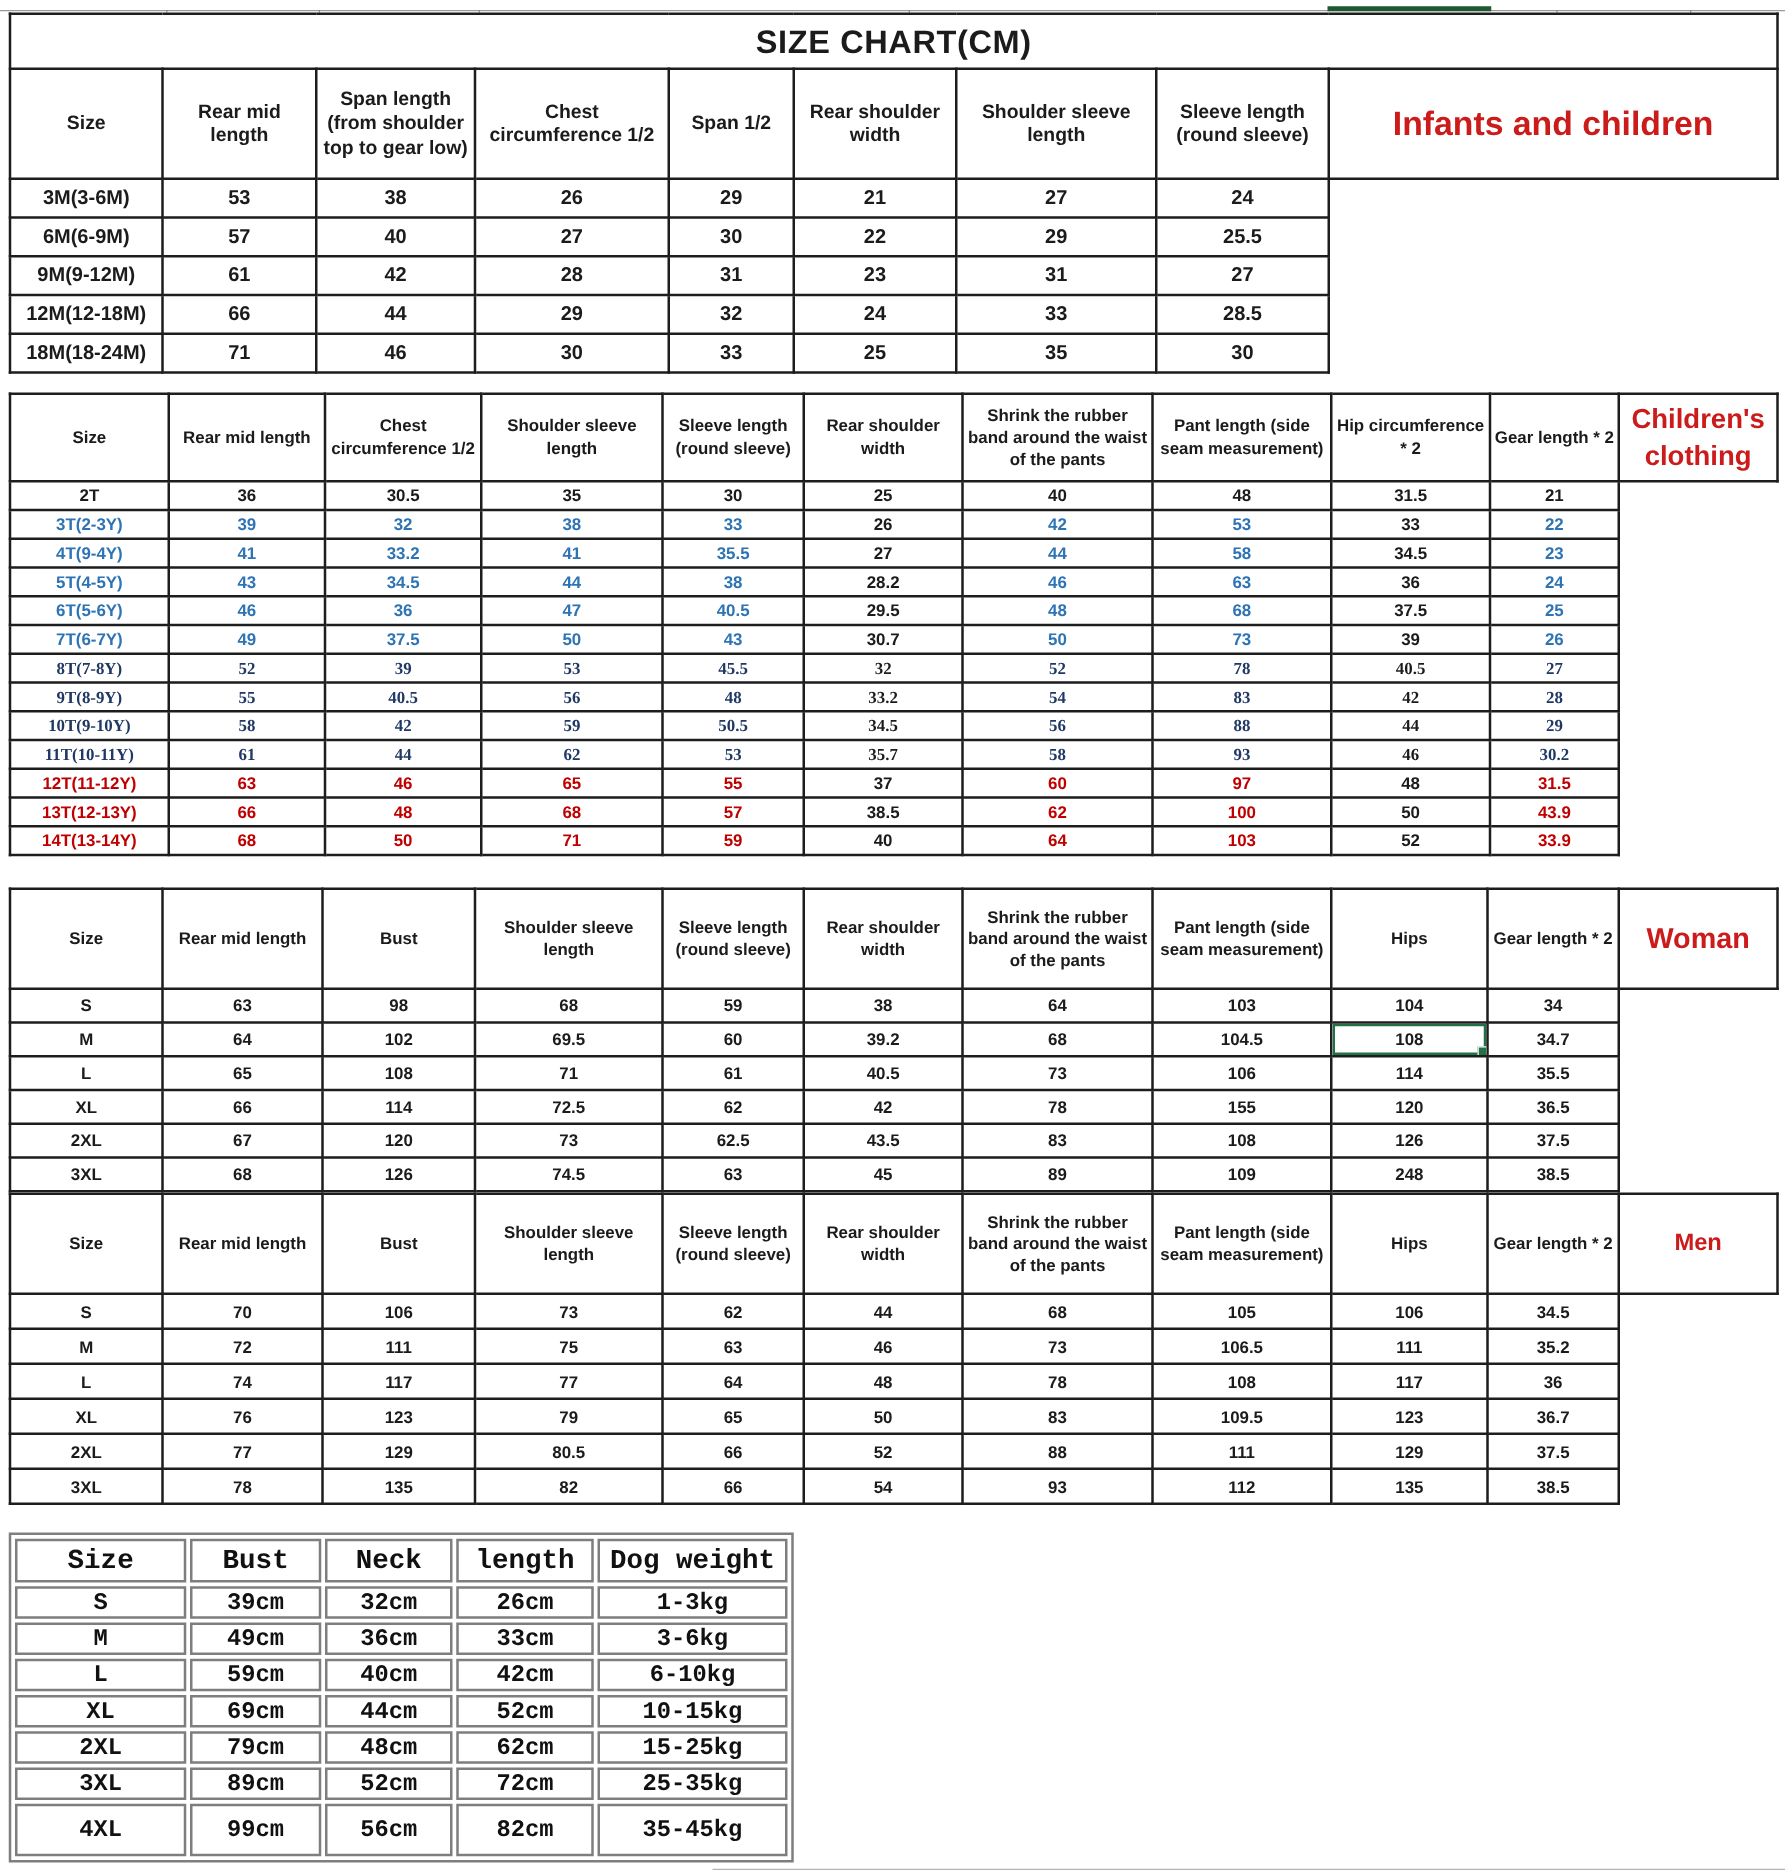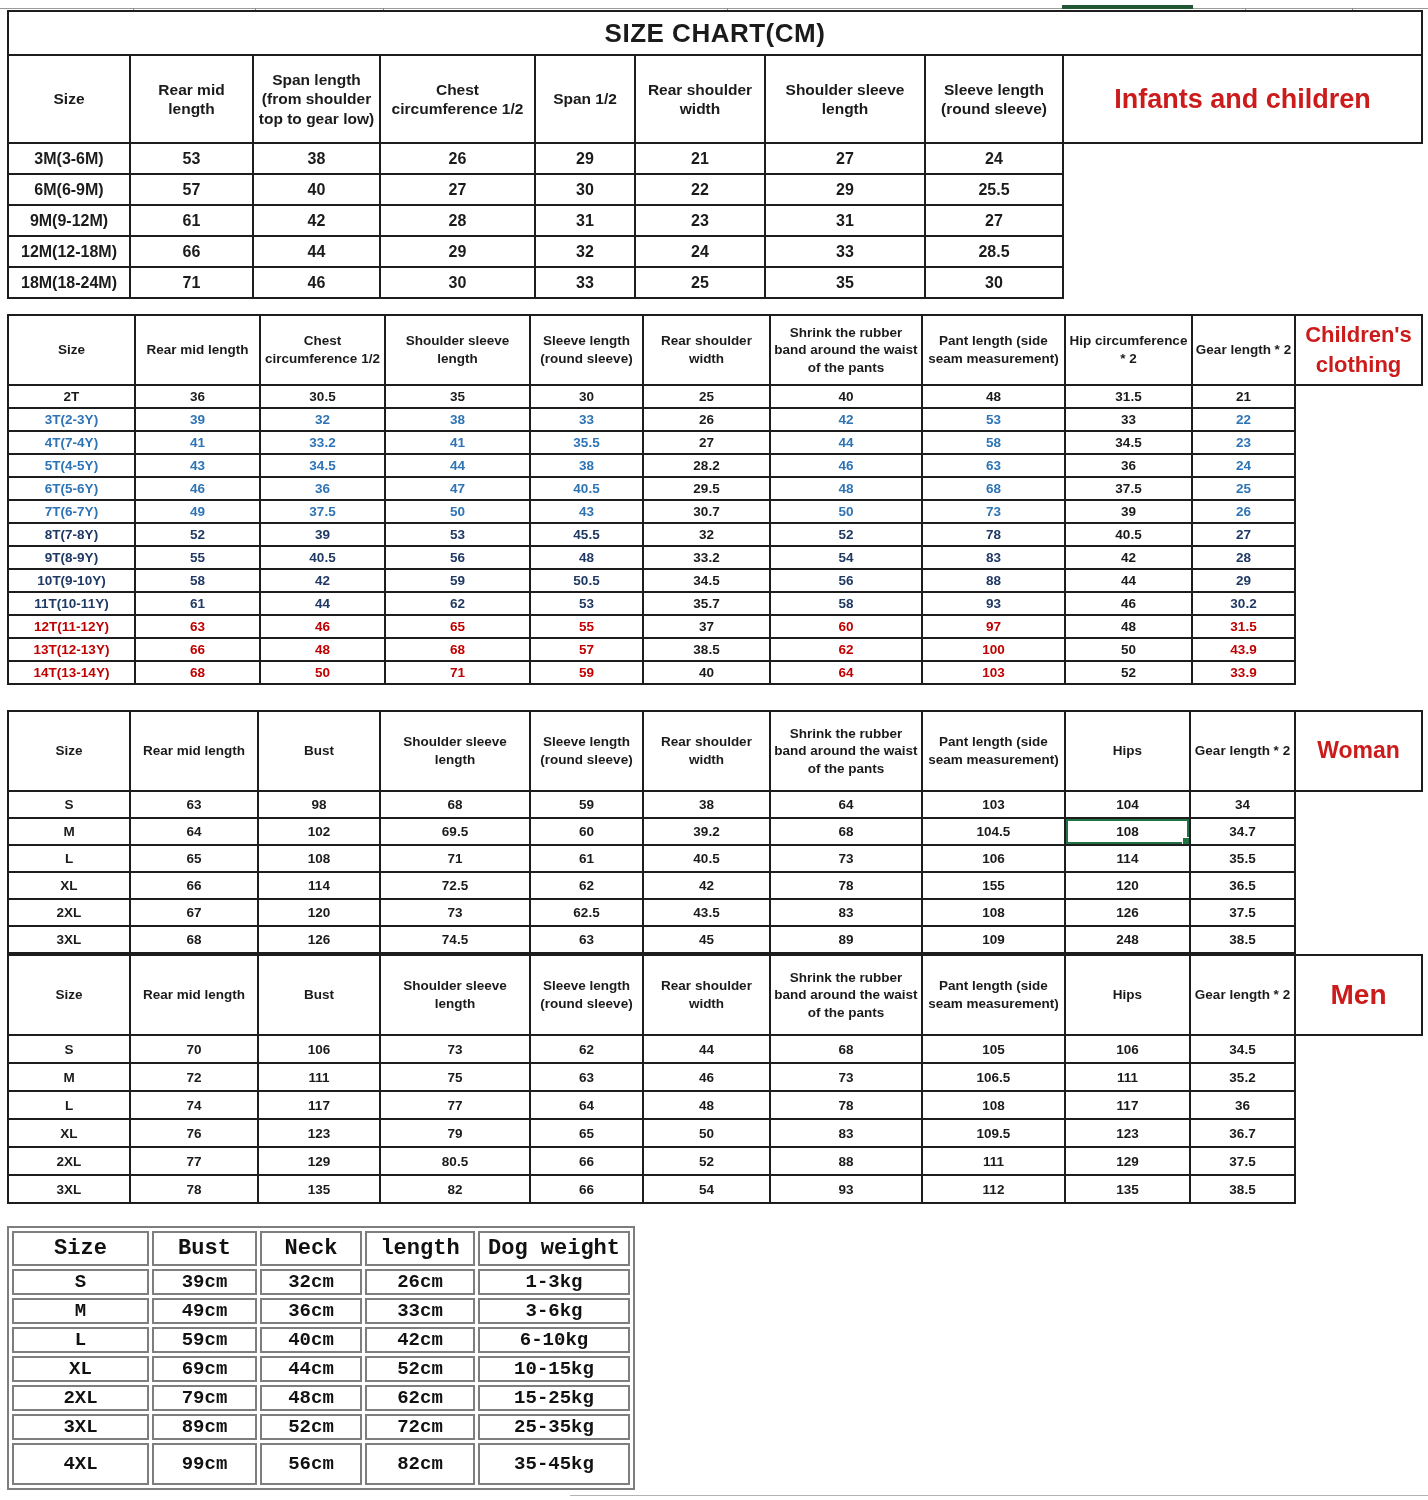--- a/index.html
+++ b/index.html
@@ -39,30 +39,30 @@
   .t2 tbody tr{height:23px;}
   .t2 tbody td{font-size:13.5px;}
 
   .t3 th,.t4 th{font-size:13.5px;line-height:1.3;height:76px;}
   .t3 tbody tr{height:27px;}
   .t4 tbody tr{height:28px;}
   .t3 tbody td,.t4 tbody td{font-size:13.5px;}
 
   
   .c-blue td{color:var(--c-blue);}
-  .c-navy td{color:var(--c-navy);}
+  .c-navy td{color:var(--c-navy);font-family:Liberation Serif, serif;}
   .c-red  td{color:var(--c-red);}
   
   .t2 tbody td:nth-child(6),.t2 tbody td:nth-child(9){color:#1b1b1b;}
 
   .side-label{color:var(--c-label);font-weight:bold;line-height:1.35;}
   .t1 .side-label{font-size:27px;}
   .t2 .side-label{font-size:22px;}
   .t3 .side-label{font-size:23px;}
-  .t4 .side-label{font-size:28px;}
+  .t4 .side-label{font-size:19px;}
 
   
   .sel-cell{position:relative;box-shadow:inset 0 0 0 2px var(--c-green);}
   .sel-cell::after{
     content:"";position:absolute;right:-1px;bottom:-1px;width:6px;height:6px;
     background:var(--c-green);border:1px solid #fff;
   }
 
   
   table.dog{
@@ -228,21 +228,21 @@
             <td>32</td>
             <td>38</td>
             <td>33</td>
             <td>26</td>
             <td>42</td>
             <td>53</td>
             <td>33</td>
             <td>22</td>
           </tr>
           <tr class="c-blue">
-            <td>4T(7-4Y)</td>
+            <td>4T(9-4Y)</td>
             <td>41</td>
             <td>33.2</td>
             <td>41</td>
             <td>35.5</td>
             <td>27</td>
             <td>44</td>
             <td>58</td>
             <td>34.5</td>
             <td>23</td>
           </tr>

